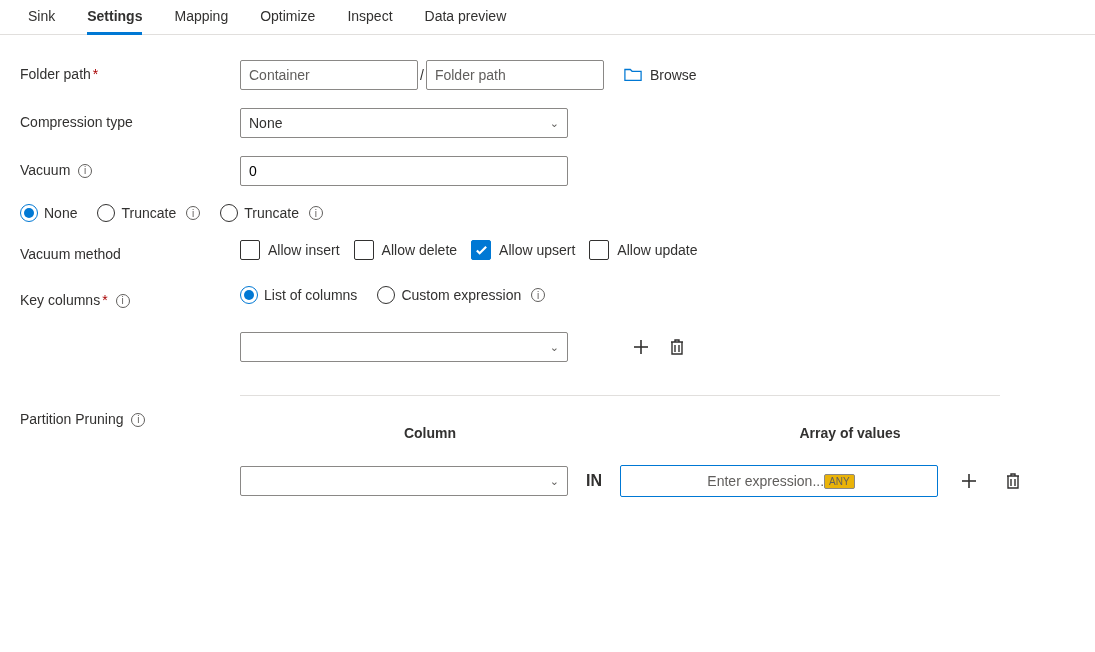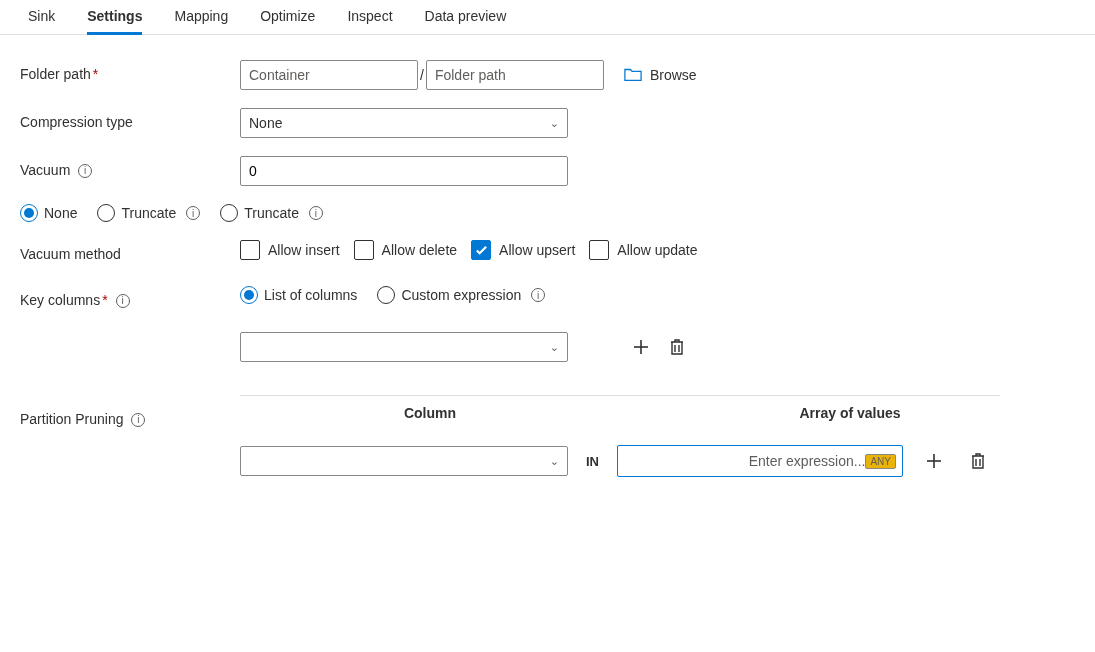--- a/index.html
+++ b/index.html
@@ -135,36 +135,36 @@
       width: 26px; height: 26px;
       display:flex; align-items:center; justify-content:center;
       cursor:pointer;
       color:#323130;
     }
     .icon-btn svg { width: 18px; height:18px; stroke:#323130; }
     .key-col-row { display:flex; align-items:center; gap: 20px; }
     .key-icons { display:flex; align-items:center; gap: 10px; margin-left: 40px; }
     
     .divider { height:1px; background:#e1dfdd; margin: 24px 0 0 220px; width: 760px; }
-    .part-header { display:flex; gap:0; margin-top: 0; }
+    .part-header { display:flex; gap:0; margin-top: 20px; }
     .part-col-h {
       width: 380px;
       font-weight: 600;
       text-align: center;
     }
     .part-col-h.a { width: 340px; margin-left: 60px; }
     .part-row {
       display:flex; align-items:center; gap: 18px; margin-top: 24px;
     }
-    .in-label { font-weight:600; color:#323130; font-size:13px; }
+    .in-label { font-weight:600; color:#323130; font-size:16px; }
     .expr-input {
-      width: 286px; height: 32px;
+      width: 318px; height: 32px;
       border: 1px solid #0078d4;
       border-radius: 2px;
-      display:flex; align-items:center; justify-content:flex-end;
+      display:flex; align-items:center; justify-content:center;
       padding: 0 6px 0 10px;
     }
     .expr-input span.ph { color:#605e5c; }
     .any-badge {
       font-size: 10px;
       border: 1px solid #8a8886;
       border-radius: 2px;
       padding: 1px 4px;
       color:#605e5c;
       background:#eab308;

